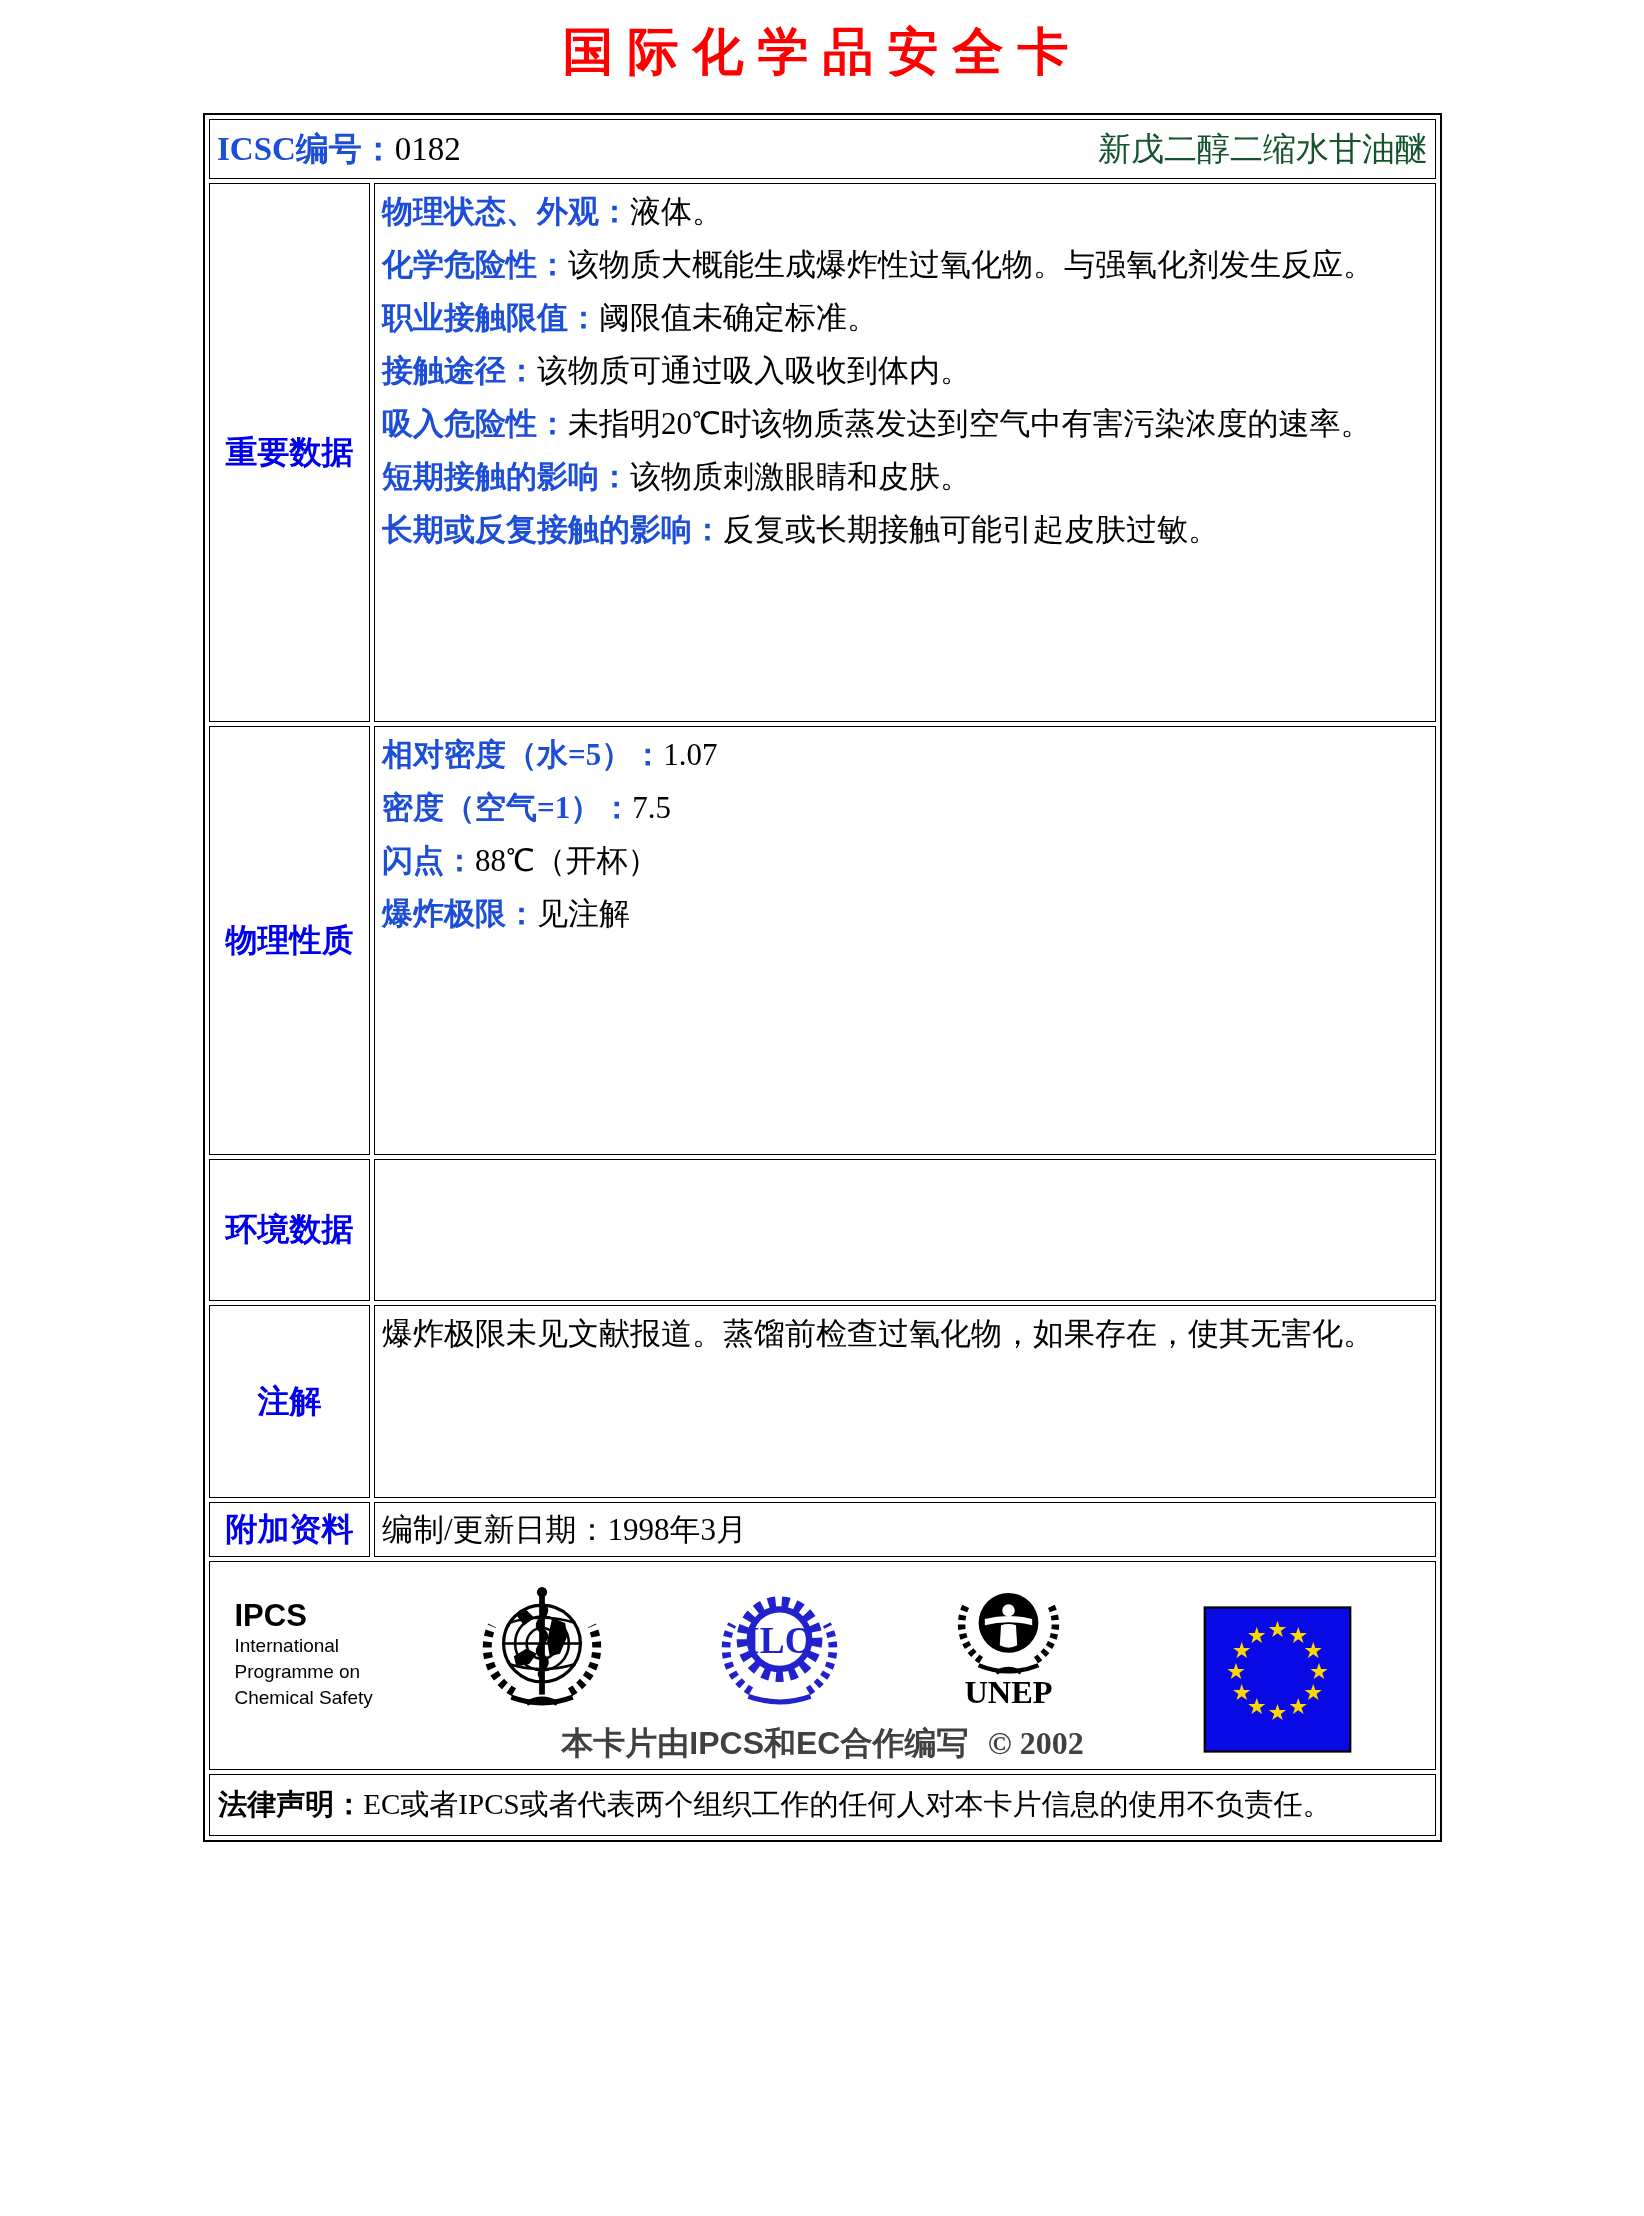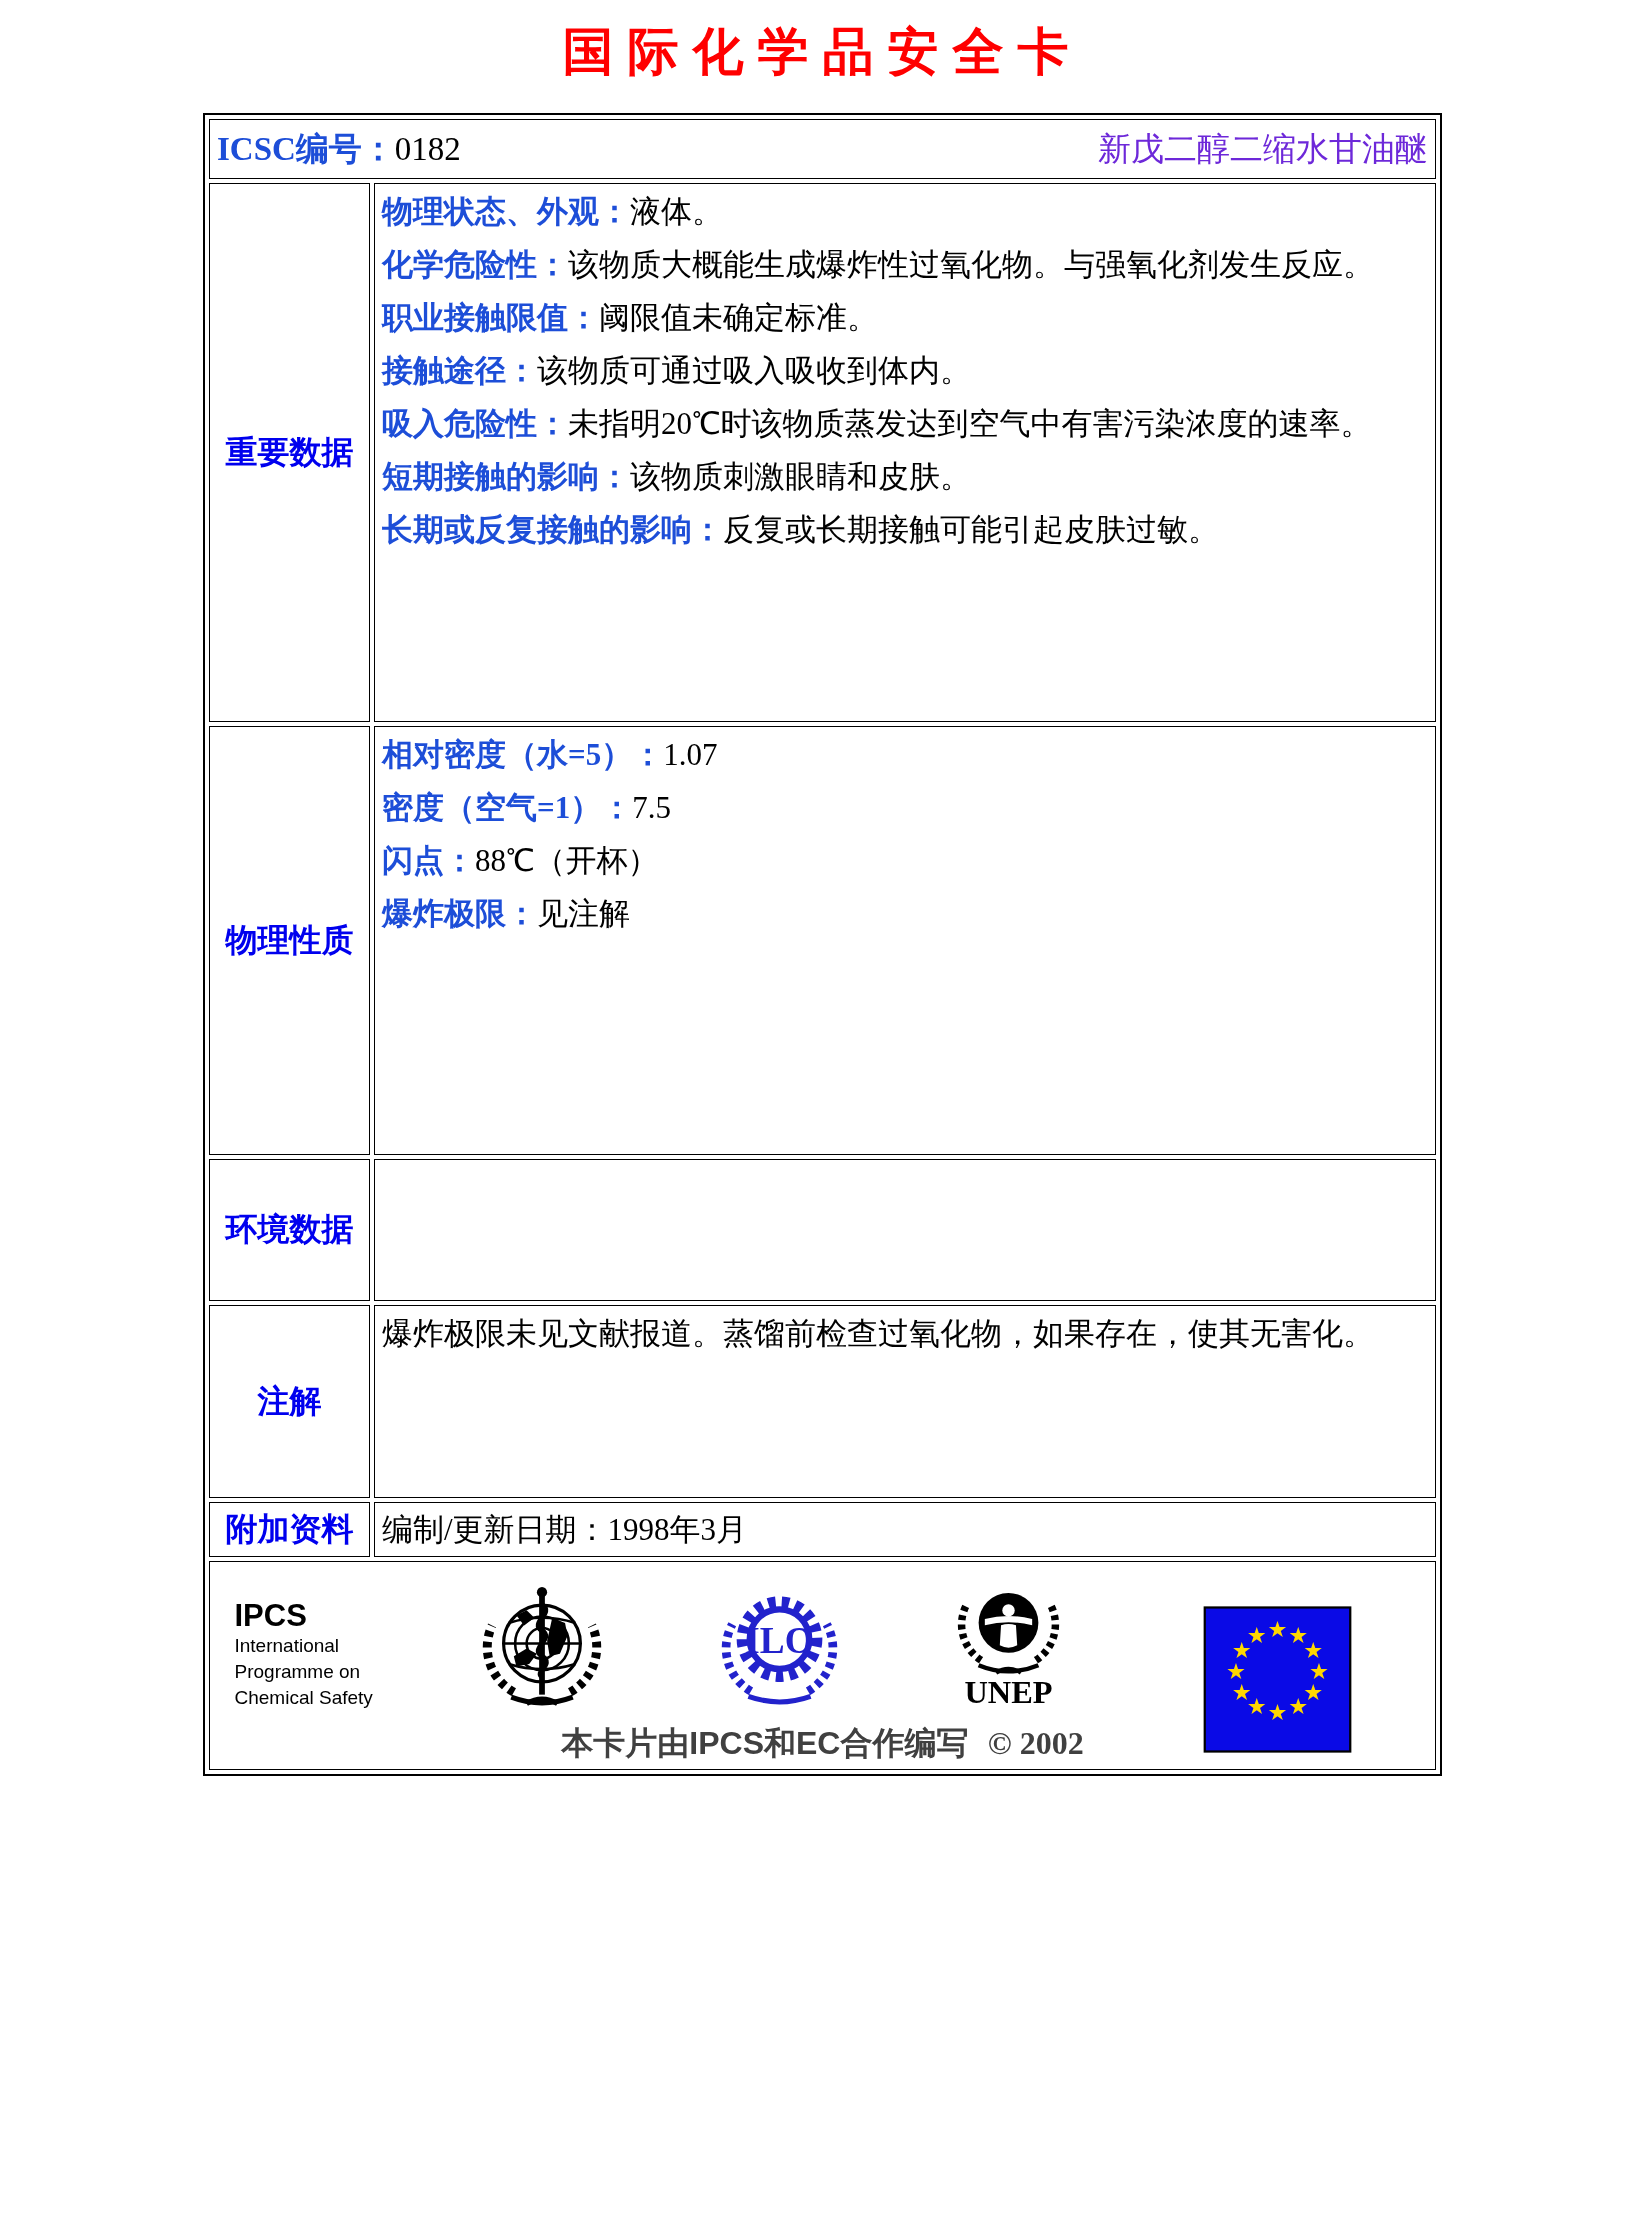--- a/index.html
+++ b/index.html
@@ -57,21 +57,21 @@
   .h-extra .content-cell,.h-extra .label-cell{height:40px;}
   .h-extra .content-cell{vertical-align:middle;padding-top:0;}
   .h-logos td{height:183px;}
   .h-legal td{height:60px;}
   .header-cell{
     vertical-align:middle;
     padding:0 7px;
     font-size:33px;
   }
   .header-flex{display:flex;align-items:center;justify-content:space-between;}
-  .chem-name{font-family:Liberation Sans, sans-serif;color:#6d28d9;}
+  .chem-name{font-family:Liberation Sans, sans-serif;color:#14532d;}
   
   .logos-cell{position:relative;vertical-align:top;padding:12px;}
   .logos-flex{display:flex;align-items:flex-start;padding-left:12.5px;}
   .ipcs-block{margin-top:23.6px;width:174px;color:#000;font-family:"Liberation Sans",sans-serif;}
   .ipcs-title{font-weight:bold;font-size:31px;line-height:35px;}
   .ipcs-line{font-size:19px;line-height:26px;}
   .logo{display:block;}
   .who-wrap{margin-left:69px;margin-top:8.3px;}
   .ilo-wrap{margin-left:111px;margin-top:12.5px;}
   .unep-wrap{margin-left:104px;margin-top:4.2px;}
@@ -236,15 +236,20 @@
           </svg>
         </div>
       </div>
 
       <div class="logos-caption">
         <span>本卡片由IPCS和EC合作编写</span><span class="copyright">© 2002</span>
       </div>
     </td>
   </tr>
 
+  <tr class="h-legal">
+    <td colspan="2" class="legal-cell">
+      <span class="legal-label">法律声明：</span><span class="black-val">EC或者IPCS或者代表两个组织工作的任何人对本卡片信息的使用不负责任。</span>
+    </td>
+  </tr>
 </tbody>
   </table>
 
 
 </body></html>

